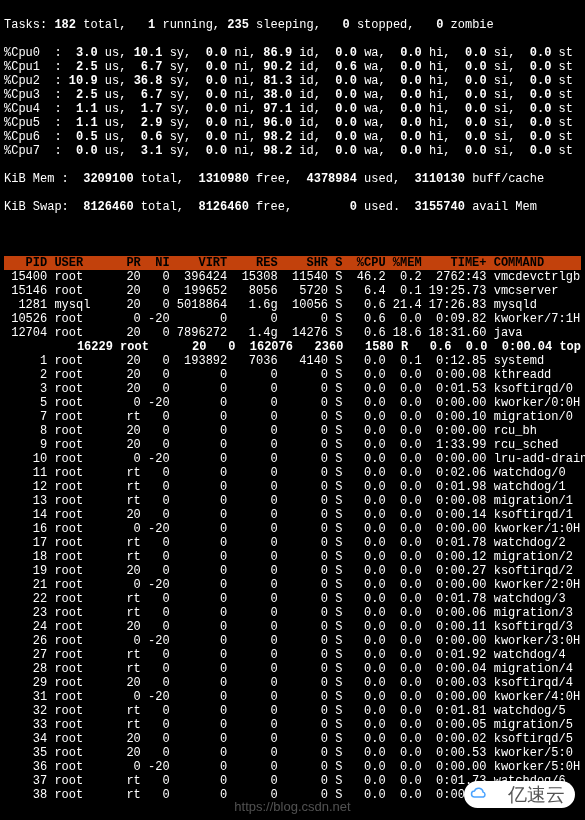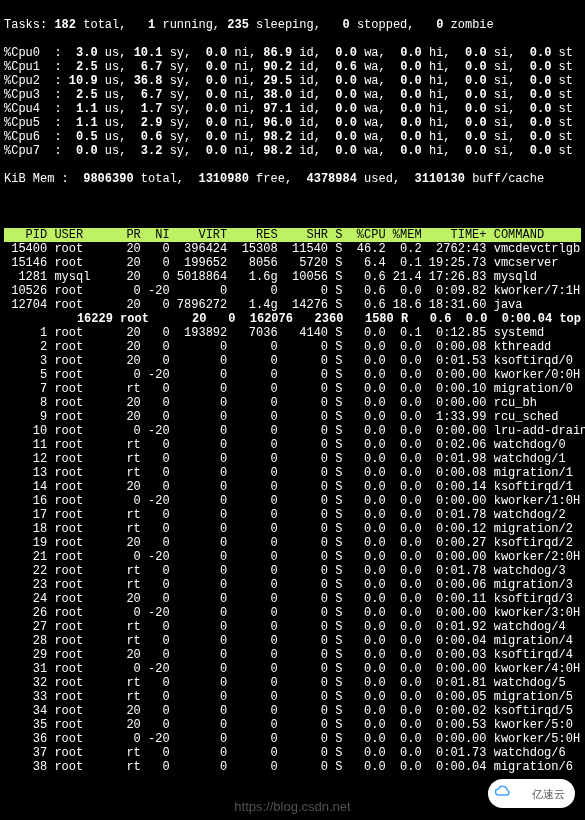--- a/index.html
+++ b/index.html
@@ -13,40 +13,40 @@
     width: 585px;
     height: 820px;
     overflow: hidden;
   }
   .terminal {
     padding: 4px 4px;
     white-space: pre;
   }
   .bold { font-weight: bold; }
   .hdr-row {
-    background: #bef264;
+    background: #c2410c;
     color: #000;
-    font-weight: normal;
+    font-weight: bold;
     display: inline-block;
     width: 100%;
   }
   .highlight-row {
     font-weight: bold;
     text-align: right;
   }
   .watermark {
     position: absolute;
     right: 10px;
     bottom: 12px;
     background: #fff;
     color: #555;
     border-radius: 16px;
     padding: 4px 10px 4px 6px;
     font-family: sans-serif;
-    font-size: 11px;
+    font-size: 19px;
     display: flex;
     align-items: center;
     gap: 20px;
     box-shadow: 0 1px 4px rgba(0,0,0,0.3);
   }
   .watermark svg { width: 18px; height: 18px; }
   .faded-url {
     position: absolute;
     bottom: 6px;
     left: 50%;
@@ -58,27 +58,28 @@
     pointer-events: none;
   }
 </style>
 </head>
 <body>
 
 <div class="terminal">
 <div id="line-tasks">Tasks: <span class="bold">182</span> total,   <span class="bold">1</span> running, <span class="bold">235</span> sleeping,   <span class="bold">0</span> stopped,   <span class="bold">0</span> zombie</div>
 <div id="cpu-lines">%Cpu0  : <span class="bold"> 3.0</span> us, <span class="bold">10.1</span> sy,  <span class="bold">0.0</span> ni, <span class="bold">86.9</span> id,  <span class="bold">0.0</span> wa,  <span class="bold">0.0</span> hi,  <span class="bold">0.0</span> si,  <span class="bold">0.0</span> st
 %Cpu1  : <span class="bold"> 2.5</span> us, <span class="bold"> 6.7</span> sy,  <span class="bold">0.0</span> ni, <span class="bold">90.2</span> id,  <span class="bold">0.6</span> wa,  <span class="bold">0.0</span> hi,  <span class="bold">0.0</span> si,  <span class="bold">0.0</span> st
-%Cpu2  : <span class="bold">10.9</span> us, <span class="bold">36.8</span> sy,  <span class="bold">0.0</span> ni, <span class="bold">29.5</span> id,  <span class="bold">0.0</span> wa,  <span class="bold">0.0</span> hi,  <span class="bold">0.0</span> si,  <span class="bold">0.0</span> st
+%Cpu2  : <span class="bold">10.9</span> us, <span class="bold">36.8</span> sy,  <span class="bold">0.0</span> ni, <span class="bold">81.3</span> id,  <span class="bold">0.0</span> wa,  <span class="bold">0.0</span> hi,  <span class="bold">0.0</span> si,  <span class="bold">0.0</span> st
 %Cpu3  : <span class="bold"> 2.5</span> us, <span class="bold"> 6.7</span> sy,  <span class="bold">0.0</span> ni, <span class="bold">38.0</span> id,  <span class="bold">0.0</span> wa,  <span class="bold">0.0</span> hi,  <span class="bold">0.0</span> si,  <span class="bold">0.0</span> st
 %Cpu4  : <span class="bold"> 1.1</span> us, <span class="bold"> 1.7</span> sy,  <span class="bold">0.0</span> ni, <span class="bold">97.1</span> id,  <span class="bold">0.0</span> wa,  <span class="bold">0.0</span> hi,  <span class="bold">0.0</span> si,  <span class="bold">0.0</span> st
 %Cpu5  : <span class="bold"> 1.1</span> us, <span class="bold"> 2.9</span> sy,  <span class="bold">0.0</span> ni, <span class="bold">96.0</span> id,  <span class="bold">0.0</span> wa,  <span class="bold">0.0</span> hi,  <span class="bold">0.0</span> si,  <span class="bold">0.0</span> st
 %Cpu6  : <span class="bold"> 0.5</span> us, <span class="bold"> 0.6</span> sy,  <span class="bold">0.0</span> ni, <span class="bold">98.2</span> id,  <span class="bold">0.0</span> wa,  <span class="bold">0.0</span> hi,  <span class="bold">0.0</span> si,  <span class="bold">0.0</span> st
-%Cpu7  : <span class="bold"> 0.0</span> us, <span class="bold"> 3.2</span> sy,  <span class="bold">0.0</span> ni, <span class="bold">98.2</span> id,  <span class="bold">0.0</span> wa,  <span class="bold">0.0</span> hi,  <span class="bold">0.0</span> si,  <span class="bold">0.0</span> st</div>
-<div id="line-mem">KiB Mem :  <span class="bold">9806390</span> total,  <span class="bold">1310980</span> free,  <span class="bold">4378984</span> used,  <span class="bold">3110130</span> buff/cache</div>
+%Cpu7  : <span class="bold"> 0.0</span> us, <span class="bold"> 3.1</span> sy,  <span class="bold">0.0</span> ni, <span class="bold">98.2</span> id,  <span class="bold">0.0</span> wa,  <span class="bold">0.0</span> hi,  <span class="bold">0.0</span> si,  <span class="bold">0.0</span> st</div>
+<div id="line-mem">KiB Mem :  <span class="bold">3209100</span> total,  <span class="bold">1310980</span> free,  <span class="bold">4378984</span> used,  <span class="bold">3110130</span> buff/cache</div>
+<div id="line-swap">KiB Swap:  <span class="bold">8126460</span> total,  <span class="bold">8126460</span> free,  <span class="bold">      0</span> used.  <span class="bold">3155740</span> avail Mem</div>
 <div>&nbsp;</div>
 <div class="hdr-row" id="hdr">   PID USER      PR  NI    VIRT    RES    SHR S  %CPU %MEM    TIME+ COMMAND</div>
 <div id="proc-body"><div> 15400 root      20   0  396424  15308  11540 S  46.2  0.2  2762:43 vmcdevctrlgb</div><div> 15146 root      20   0  199652   8056   5720 S   6.4  0.1 19:25.73 vmcserver</div><div>  1281 mysql     20   0 5018864   1.6g  10056 S   0.6 21.4 17:26.83 mysqld</div><div> 10526 root       0 -20       0      0      0 S   0.6  0.0  0:09.82 kworker/7:1H</div><div> 12704 root      20   0 7896272   1.4g  14276 S   0.6 18.6 18:31.60 java</div><div class="highlight-row"><span class="bold"> 16229 root      20   0  162076   2360   1580 R   0.6  0.0  0:00.04 top</span></div><div>     1 root      20   0  193892   7036   4140 S   0.0  0.1  0:12.85 systemd</div><div>     2 root      20   0       0      0      0 S   0.0  0.0  0:00.08 kthreadd</div><div>     3 root      20   0       0      0      0 S   0.0  0.0  0:01.53 ksoftirqd/0</div><div>     5 root       0 -20       0      0      0 S   0.0  0.0  0:00.00 kworker/0:0H</div><div>     7 root      rt   0       0      0      0 S   0.0  0.0  0:00.10 migration/0</div><div>     8 root      20   0       0      0      0 S   0.0  0.0  0:00.00 rcu_bh</div><div>     9 root      20   0       0      0      0 S   0.0  0.0  1:33.99 rcu_sched</div><div>    10 root       0 -20       0      0      0 S   0.0  0.0  0:00.00 lru-add-drain</div><div>    11 root      rt   0       0      0      0 S   0.0  0.0  0:02.06 watchdog/0</div><div>    12 root      rt   0       0      0      0 S   0.0  0.0  0:01.98 watchdog/1</div><div>    13 root      rt   0       0      0      0 S   0.0  0.0  0:00.08 migration/1</div><div>    14 root      20   0       0      0      0 S   0.0  0.0  0:00.14 ksoftirqd/1</div><div>    16 root       0 -20       0      0      0 S   0.0  0.0  0:00.00 kworker/1:0H</div><div>    17 root      rt   0       0      0      0 S   0.0  0.0  0:01.78 watchdog/2</div><div>    18 root      rt   0       0      0      0 S   0.0  0.0  0:00.12 migration/2</div><div>    19 root      20   0       0      0      0 S   0.0  0.0  0:00.27 ksoftirqd/2</div><div>    21 root       0 -20       0      0      0 S   0.0  0.0  0:00.00 kworker/2:0H</div><div>    22 root      rt   0       0      0      0 S   0.0  0.0  0:01.78 watchdog/3</div><div>    23 root      rt   0       0      0      0 S   0.0  0.0  0:00.06 migration/3</div><div>    24 root      20   0       0      0      0 S   0.0  0.0  0:00.11 ksoftirqd/3</div><div>    26 root       0 -20       0      0      0 S   0.0  0.0  0:00.00 kworker/3:0H</div><div>    27 root      rt   0       0      0      0 S   0.0  0.0  0:01.92 watchdog/4</div><div>    28 root      rt   0       0      0      0 S   0.0  0.0  0:00.04 migration/4</div><div>    29 root      20   0       0      0      0 S   0.0  0.0  0:00.03 ksoftirqd/4</div><div>    31 root       0 -20       0      0      0 S   0.0  0.0  0:00.00 kworker/4:0H</div><div>    32 root      rt   0       0      0      0 S   0.0  0.0  0:01.81 watchdog/5</div><div>    33 root      rt   0       0      0      0 S   0.0  0.0  0:00.05 migration/5</div><div>    34 root      20   0       0      0      0 S   0.0  0.0  0:00.02 ksoftirqd/5</div><div>    35 root      20   0       0      0      0 S   0.0  0.0  0:00.53 kworker/5:0</div><div>    36 root       0 -20       0      0      0 S   0.0  0.0  0:00.00 kworker/5:0H</div><div>    37 root      rt   0       0      0      0 S   0.0  0.0  0:01.73 watchdog/6</div><div>    38 root      rt   0       0      0      0 S   0.0  0.0  0:00.04 migration/6</div></div>
 </div>
 
 <div class="faded-url">https://blog.csdn.net</div>
 
 <div class="watermark">
   <span>
     <svg viewBox="0 0 24 24" fill="none" stroke="#4aa3ff" stroke-width="2">

